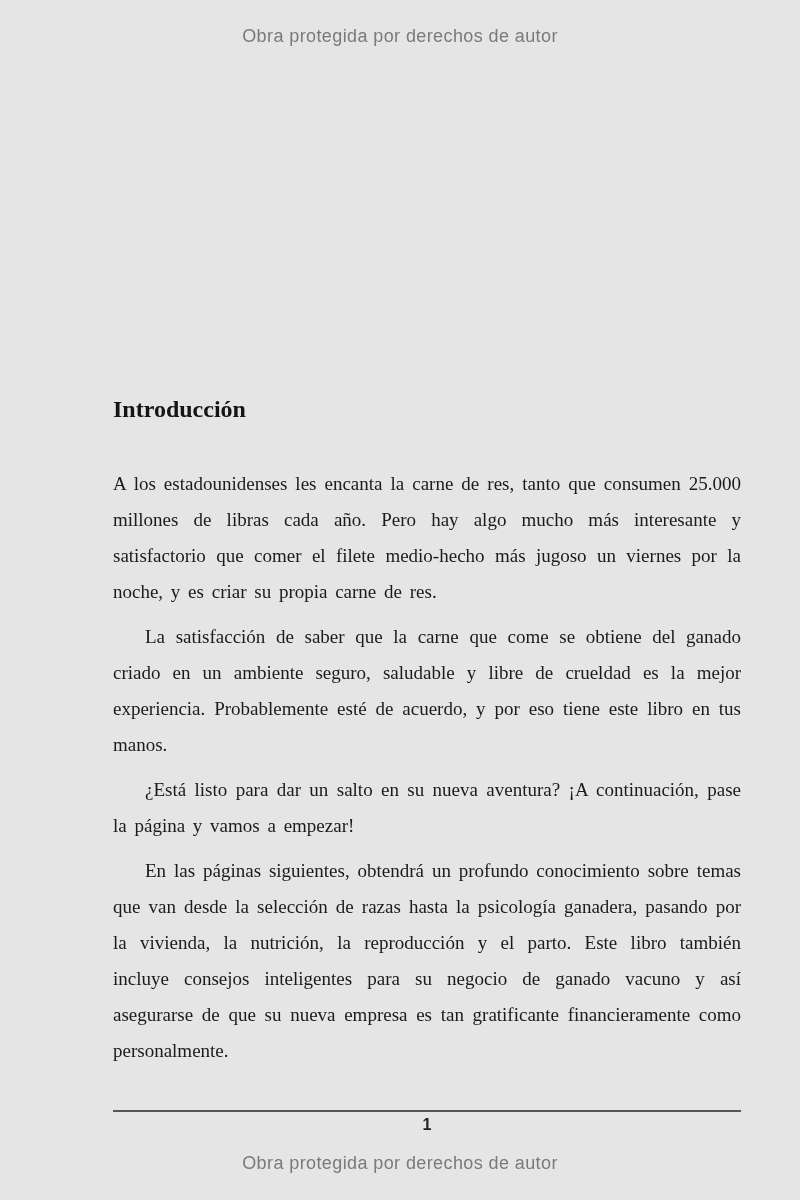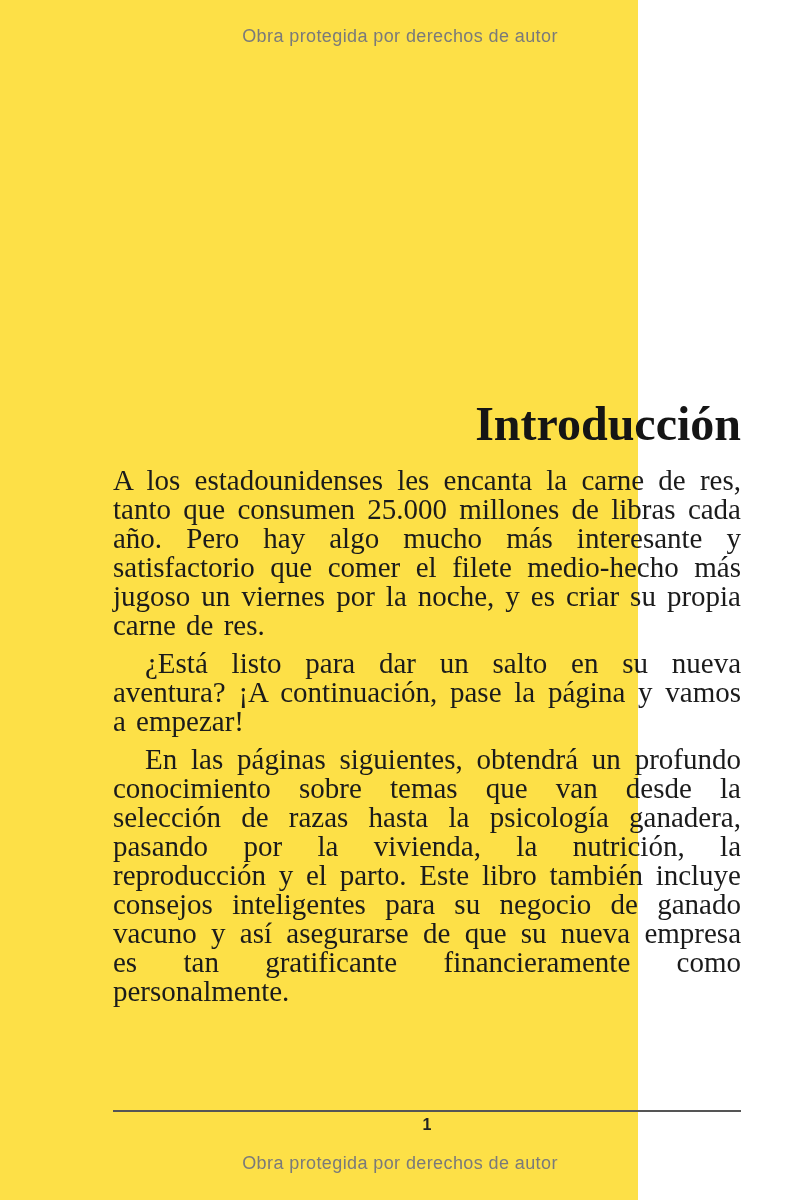--- a/index.html
+++ b/index.html
@@ -6,57 +6,57 @@
   html, body {
     width: 800px;
     height: 1200px;
     background: #ffffff;
     font-family: "Liberation Serif", serif;
     overflow: hidden;
     position: relative;
   }
   .page {
     position: relative;
-    width: 638px;
+    width: 800px;
     height: 1200px;
-    background: #fde047;
+    background: #e5e5e5;
   }
   .notice {
     position: absolute;
     left: 0;
     width: 800px;
     text-align: center;
     font-family: "Liberation Sans", sans-serif;
     font-size: 18px;
     letter-spacing: 0.4px;
     color: #7a7a7a;
   }
   .notice-top { top: 26px; }
   .notice-bottom { top: 1153px; }
   .page-title {
     position: absolute;
     top: 396px;
     left: 113px;
     width: 628px;
-    text-align: right;
+    text-align: left;
     font-family: "Liberation Serif", serif;
     font-weight: bold;
-    font-size: 48px;
+    font-size: 24px;
     color: #151515;
   }
   .body-text {
     position: absolute;
     top: 466px;
     left: 113px;
     width: 628px;
     color: #1b1b1b;
   }
   .body-text p {
-    font-size: 29px;
-    line-height: 29px;
+    font-size: 19px;
+    line-height: 36px;
     text-align: justify;
     text-indent: 32px;
     word-spacing: 3px;
     margin-bottom: 9px;
   }
   .body-text p:first-child { text-indent: 0; }
   .footer-rule {
     position: absolute;
     top: 1110px;
     left: 113px;
@@ -80,20 +80,21 @@
 <body>
 
 <div class="page">
 
   <div class="notice notice-top">Obra protegida por derechos de autor</div>
 
   <h1 class="page-title">Introducción</h1>
 
   <div class="body-text">
     <p>A los estadounidenses les encanta la carne de res, tanto que consumen 25.000 millones de libras cada año. Pero hay algo mucho más interesante y satisfactorio que comer el filete medio-hecho más jugoso un viernes por la noche, y es criar su propia carne de res.</p>
+    <p>La satisfacción de saber que la carne que come se obtiene del ganado criado en un ambiente seguro, saludable y libre de crueldad es la mejor experiencia. Probablemente esté de acuerdo, y por eso tiene este libro en tus manos.</p>
     <p>¿Está listo para dar un salto en su nueva aventura? ¡A continuación, pase la página y vamos a empezar!</p>
     <p>En las páginas siguientes, obtendrá un profundo conocimiento sobre temas que van desde la selección de razas hasta la psicología ganadera, pasando por la vivienda, la nutrición, la reproducción y el parto. Este libro también incluye consejos inteligentes para su negocio de ganado vacuno y así asegurarse de que su nueva empresa es tan gratificante financieramente como personalmente.</p>
   </div>
 
   <div class="footer-rule"></div>
 
   <div class="page-number">1</div>
 
   <div class="notice notice-bottom">Obra protegida por derechos de autor</div>
 

